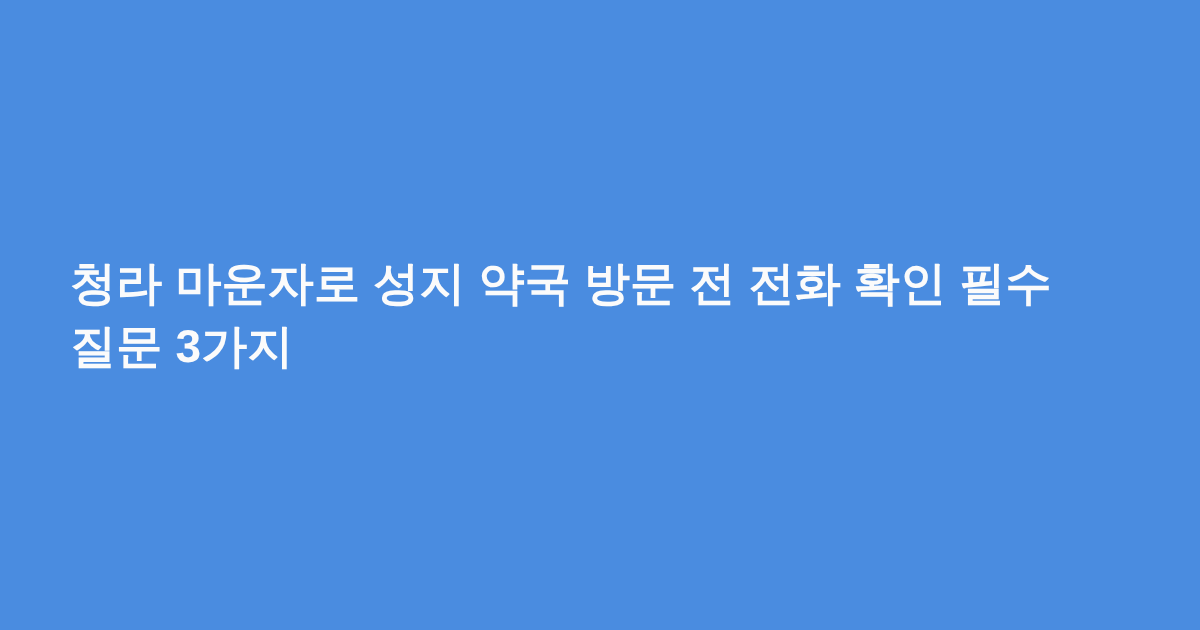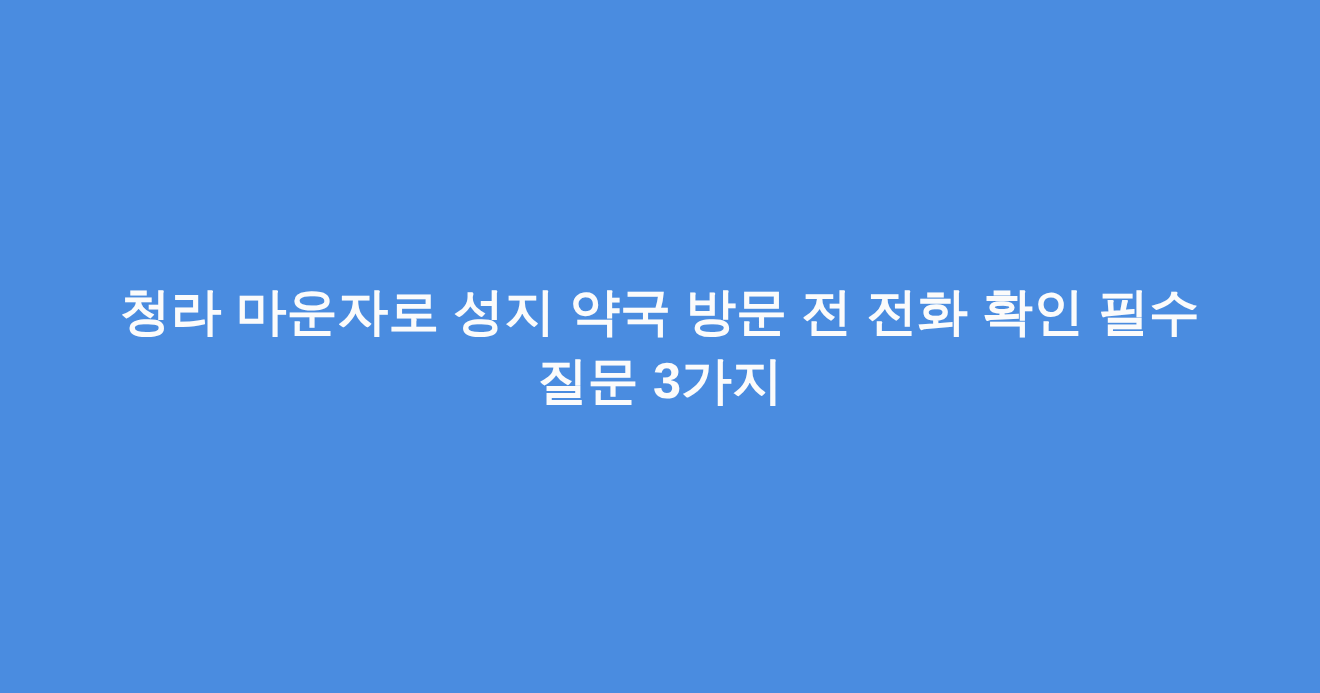--- a/index.html
+++ b/index.html
@@ -26,21 +26,20 @@
     align-items: center;
     justify-content: center;
     overflow: hidden;
   }
 
   
   .headline-block {
     width: 1060px;
     margin: 0;
     padding: 0;
-    text-align: center;
   }
 
   .headline {
     margin: 0;
     padding: 0;
     color: #fbfbfb;
     font-family: "Liberation Sans", "DejaVu Sans", sans-serif;
     font-size: 46px;
     font-weight: 700;
     line-height: 63px;

